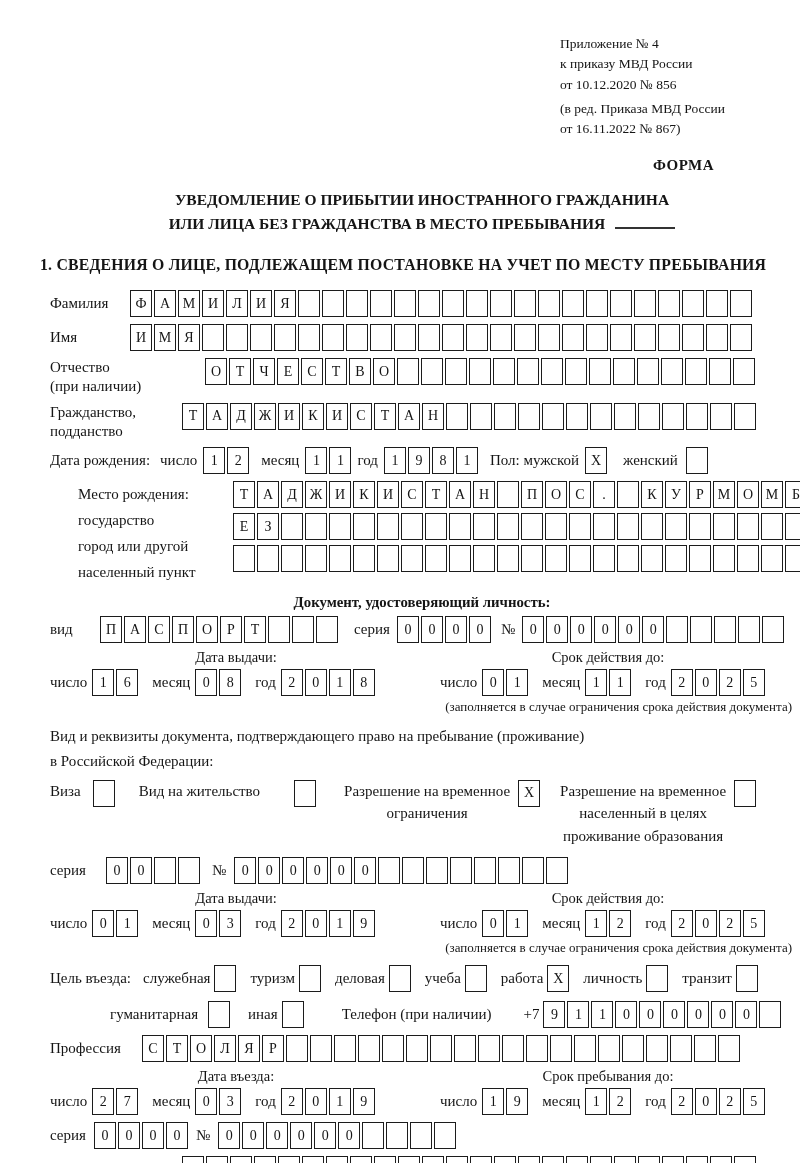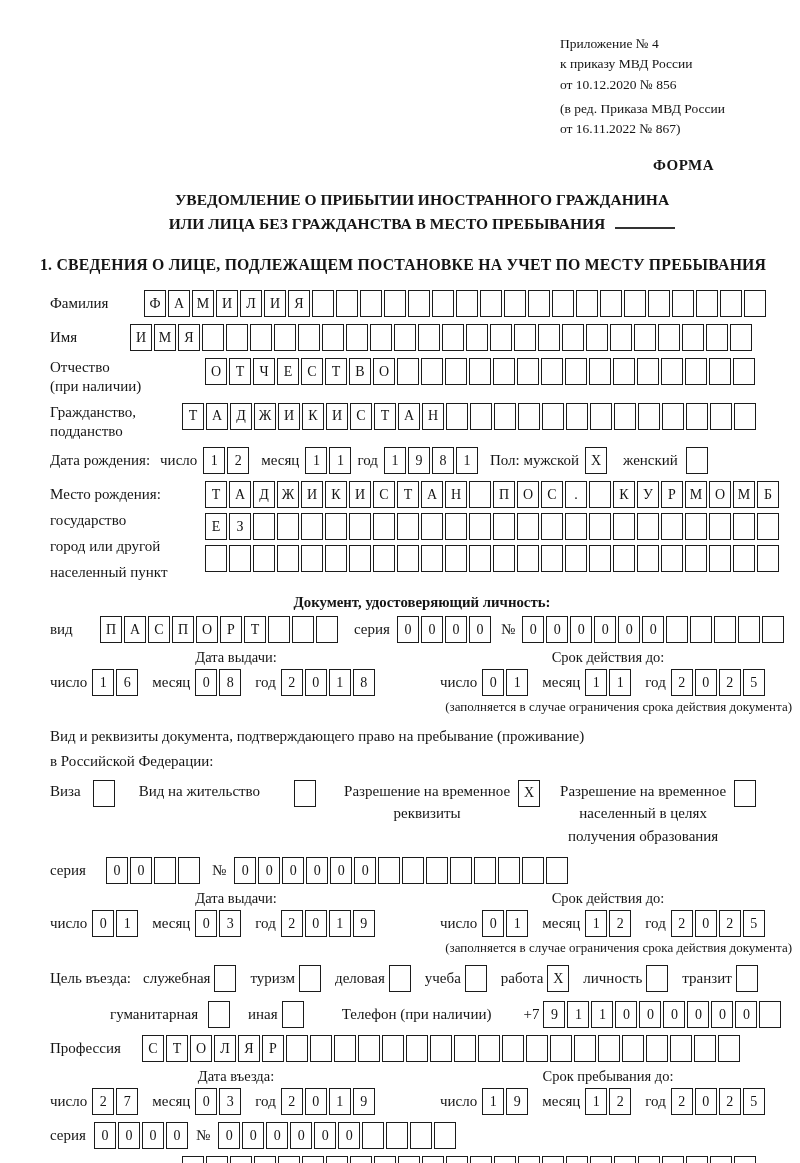--- a/index.html
+++ b/index.html
@@ -58,21 +58,21 @@
 
   <div class="title">
     <div>УВЕДОМЛЕНИЕ О ПРИБЫТИИ ИНОСТРАННОГО ГРАЖДАНИНА</div>
     <div>
       <span>ИЛИ ЛИЦА БЕЗ ГРАЖДАНСТВА В МЕСТО ПРЕБЫВАНИЯ</span><span class="blank-line"></span>
     </div>
   </div>
 
   <div class="sec-h">1. СВЕДЕНИЯ О ЛИЦЕ, ПОДЛЕЖАЩЕМ ПОСТАНОВКЕ НА УЧЕТ ПО МЕСТУ ПРЕБЫВАНИЯ</div>
 
-  <div class="rowc" style="margin-top:16px;gap:14px;">
+  <div class="rowc" style="margin-top:16px;">
     <span class="lbl w80">Фамилия</span>
     <span class="cells">
         <span class="cell">Ф</span>
         <span class="cell">А</span>
         <span class="cell">М</span>
         <span class="cell">И</span>
         <span class="cell">Л</span>
         <span class="cell">И</span>
         <span class="cell">Я</span>
         <span class="cell"></span>
@@ -217,21 +217,21 @@
     <span class="cells">
         <span class="cell">X</span>
       </span>
     <span class="t" style="margin:0 8px 0 14px;">женский</span>
     <span class="cells">
         <span class="cell"></span>
       </span>
   </div>
 
   <div class="row">
-    <span class="lbl w155" style="line-height:26px;">
+    <span class="lbl w155" style="line-height:26px;margin-left:28px;">
       <span>Место рождения:</span><br>
       <span>государство</span><br>
       <span>город или другой</span><br>
       <span>населенный пункт</span>
     </span>
     <span class="stack">
       <span class="cells">
           <span class="cell">Т</span>
           <span class="cell">А</span>
           <span class="cell">Д</span>
@@ -408,29 +408,29 @@
     <span class="opt-txt">Виза</span>
     <span class="cells" style="margin-left:4px;">
         <span class="cell"></span>
       </span>
     <span class="opt-txt" style="margin-left:22px;">Вид на жительство</span>
     <span class="cells" style="margin-left:26px;">
         <span class="cell"></span>
       </span>
     <div class="opt-txt" style="margin-left:26px;">
       <span>Разрешение на временное</span><br>
-      <span>реквизиты</span>
+      <span>ограничения</span>
     </div>
     <span class="cells">
         <span class="cell">X</span>
       </span>
     <div class="opt-txt" style="margin-left:18px;">
       <span>Разрешение на временное</span><br>
       <span>населенный в целях</span><br>
-      <span>получения образования</span>
+      <span>проживание образования</span>
     </div>
     <span class="cells">
         <span class="cell"></span>
       </span>
   </div>
 
   <div class="rowc" style="margin-top:10px;">
     <span class="lbl" style="width:56px;">серия</span>
     <span class="cells">
         <span class="cell">0</span>

